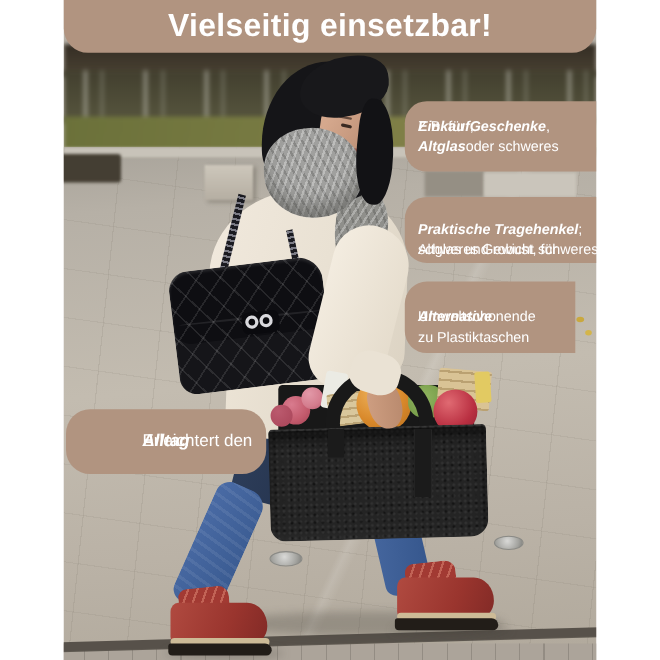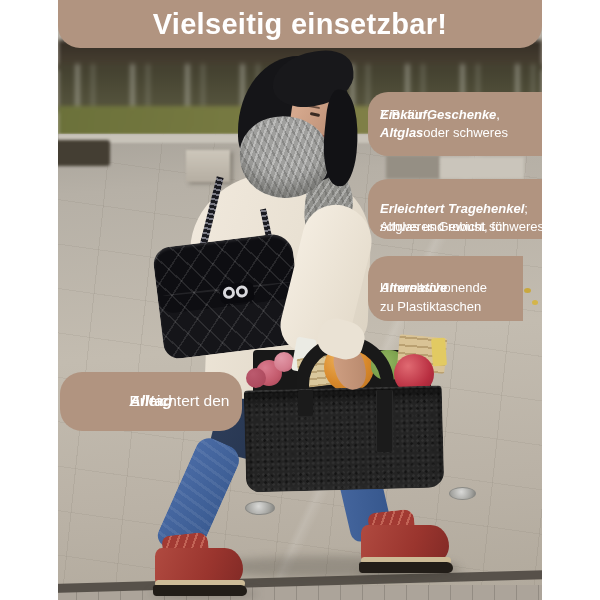--- a/index.html
+++ b/index.html
@@ -258,21 +258,21 @@
 
   <div class="banner">
     <span>Vielseitig einsetzbar!</span>
   </div>
 
   <div class="callout co-right co-1">
       <div class="co-line"><span>Z.B. für </span><span class="em">Einkauf</span><span>, </span><span class="em">Geschenke</span><span>,</span></div>
       <div class="co-line"><span class="em">Altglas</span><span> oder schweres</span></div>
     </div>
   <div class="callout co-right co-2">
-      <div class="co-line"><span class="em">Erleichtert Tragehenkel</span><span>;</span></div>
+      <div class="co-line"><span class="em">Praktische Tragehenkel</span><span>;</span></div>
       <div class="co-line">
         <span>Altglas und robust, für</span>
       </div>
       <div class="co-line">
         <span>schweres Gewicht schweres</span>
       </div>
     </div>
   <div class="callout co-right co-3">
       <div class="co-line">
         <span>Umweltschonende</span>

